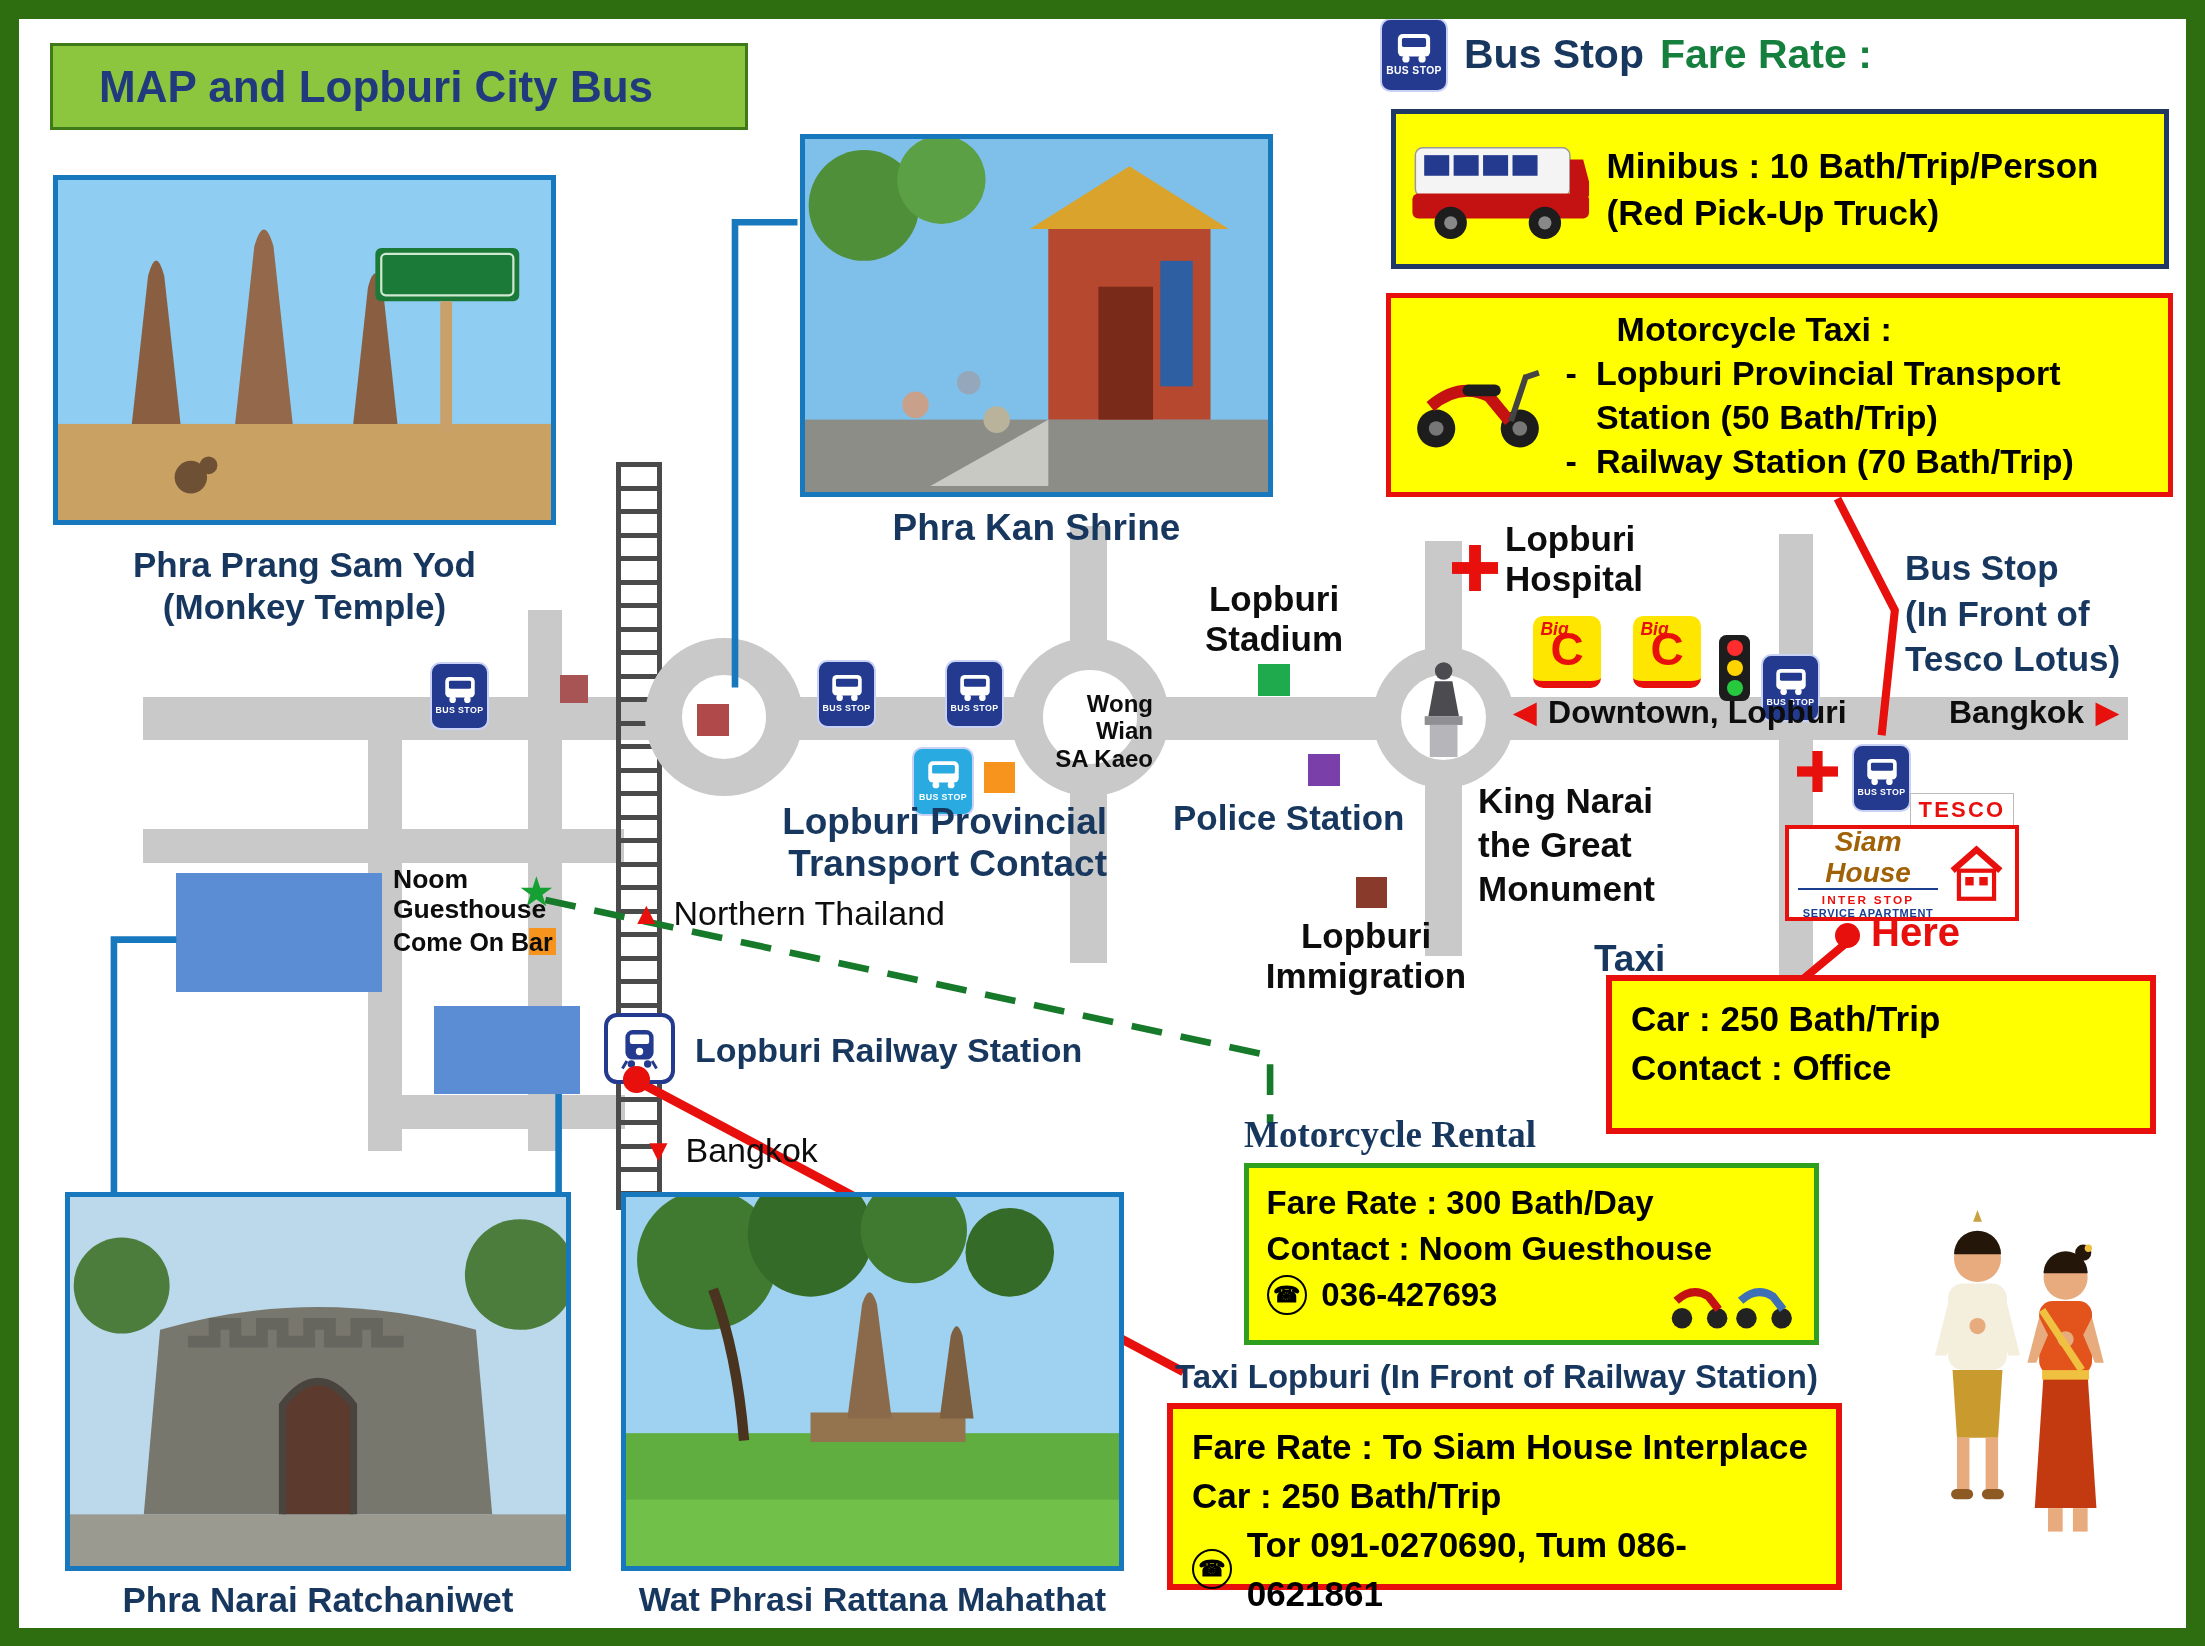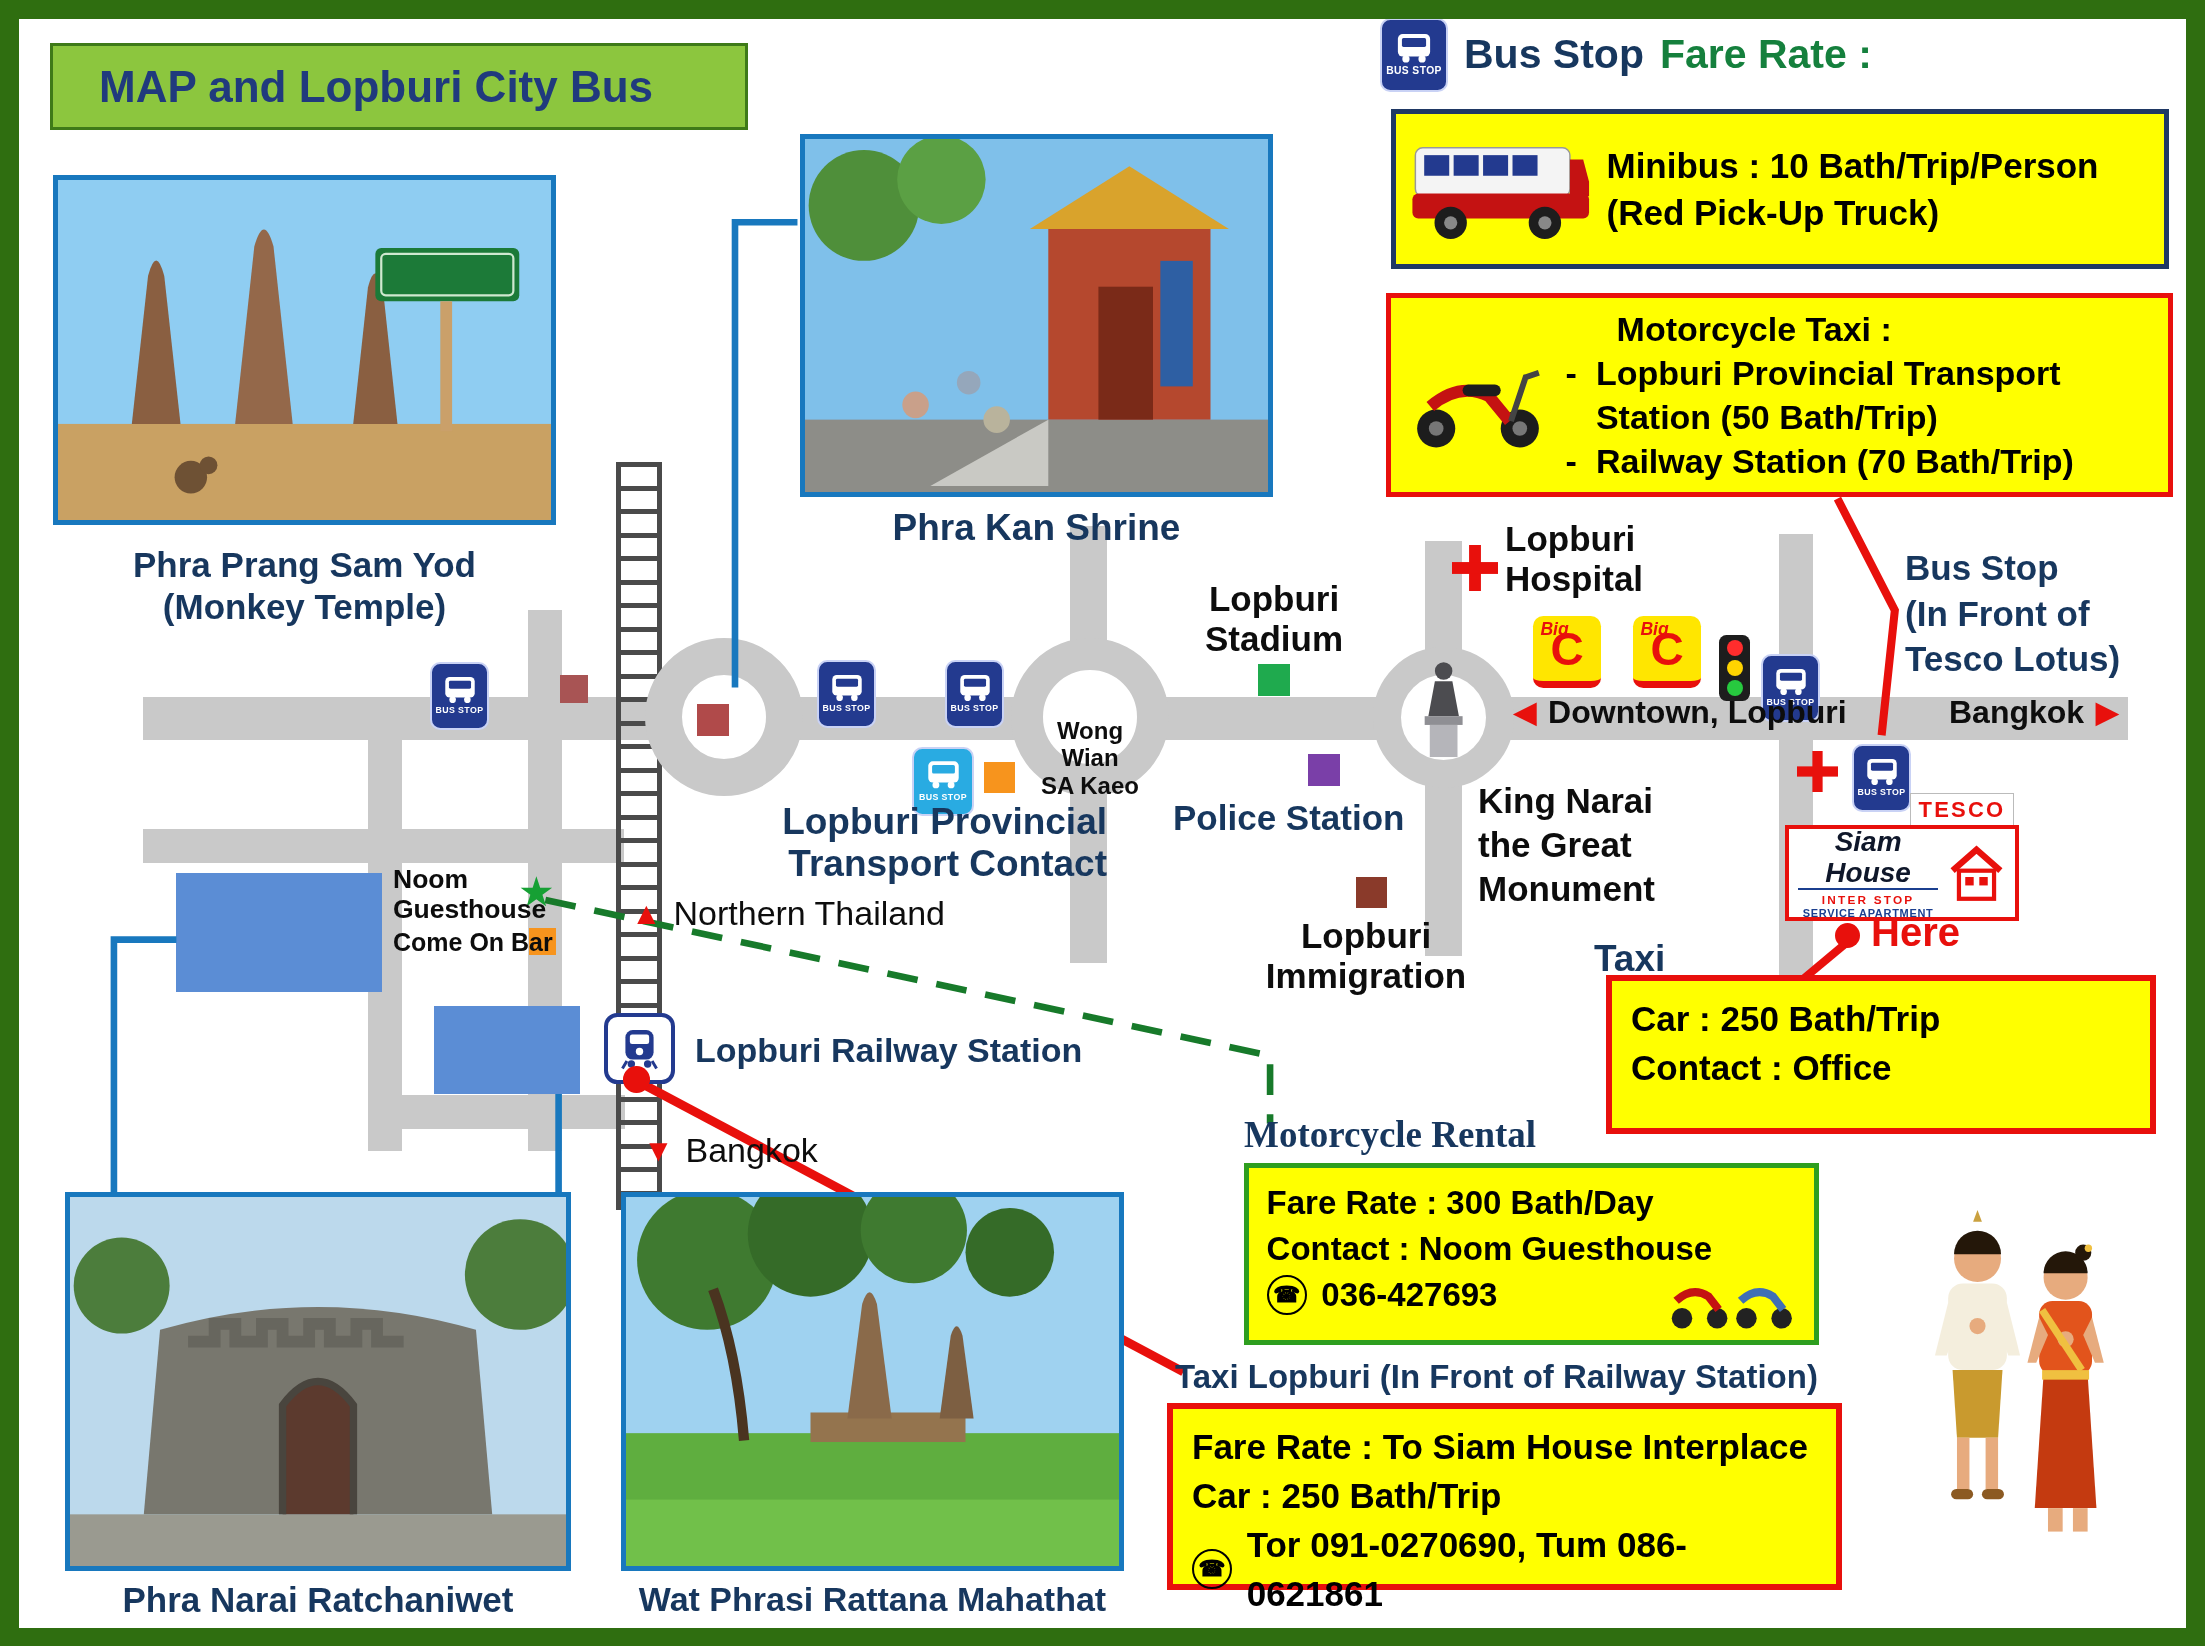--- a/index.html
+++ b/index.html
@@ -306,21 +306,21 @@
     <div style="height:32px;display:flex;align-items:center;justify-content:center;">
       <span style="color:#e8100c;font-weight:bold;font-size:22px;letter-spacing:2.2px;">TESCO</span>
     </div>
     <div style="height:32px;background:#00305e;display:flex;align-items:center;justify-content:center;">
       <span style="color:#fff;font-style:italic;font-weight:bold;font-size:22px;">Lotus</span>
     </div>
   </div>
 
   <div class="abs" style="left:1785px;top:825px;width:234px;height:96px;background:#fff;border:4.4px solid #e8100c;display:flex;align-items:center;padding:5.9px 8.8px;gap:8.8px;z-index:6;">
     <div style="flex:1;text-align:center;">
-      <div style="color:#0f172a;font-style:italic;font-weight:bold;font-size:28px;border-bottom:2.2px solid #1b3f8f;display:inline-block;line-height:1.1;">Siam House</div>
+      <div style="color:#a16207;font-style:italic;font-weight:bold;font-size:28px;border-bottom:2.2px solid #1b3f8f;display:inline-block;line-height:1.1;">Siam House</div>
       <div style="color:#e8100c;font-weight:bold;font-size:11.8px;letter-spacing:2.2px;margin-top:2.9px;">INTER STOP</div>
       <div style="color:#1b3f8f;font-weight:bold;font-size:11px;letter-spacing:0.7px;">SERVICE APARTMENT</div>
     </div>
     <svg width="59" height="59" viewBox="0 0 84 84">
       <path d="M8 38 L42 8 L76 38" fill="none" stroke="#e8100c" stroke-width="9"></path>
       <rect x="17" y="38" width="50" height="40" fill="#fff" stroke="#e8100c" stroke-width="6"></rect>
       <rect x="26" y="47" width="12" height="12" fill="#e8100c"></rect>
         <rect x="46" y="47" width="12" height="12" fill="#e8100c"></rect>
     </svg>
   </div>
@@ -332,21 +332,21 @@
       <circle cx="29" cy="33" r="5" fill="#fff"></circle>
       <circle cx="18" cy="50" r="5" fill="#233a8f"></circle>
         <circle cx="40" cy="50" r="5" fill="#233a8f"></circle>
       <path d="M12 46 L6 56 M46 46 L52 56" stroke="#233a8f" stroke-width="4"></path>
     </svg>
   </div>
   <div class="dot" style="left:623px;top:1066px;width:26.5px;height:26.5px;"></div>
 
   <div class="dot" style="left:1835px;top:923px;width:25px;height:25px;"></div>
 
-  <div class="lbl" style="left:1027px;top:717px;width:126px;text-align:center;font-size:24px;z-index:4;">
+  <div class="lbl" style="left:1027px;top:690px;width:126px;text-align:right;font-size:24px;z-index:4;">
     <div>Wong Wian</div>
     <div>SA Kaeo</div>
   </div>
 
   <div class="lbl" style="left:1182px;top:579px;width:184px;text-align:center;font-size:35px;">
     <div>Lopburi</div>
     <div>Stadium</div>
   </div>
 
   <div class="lbl" style="left:1505px;top:519px;font-size:35px;">

